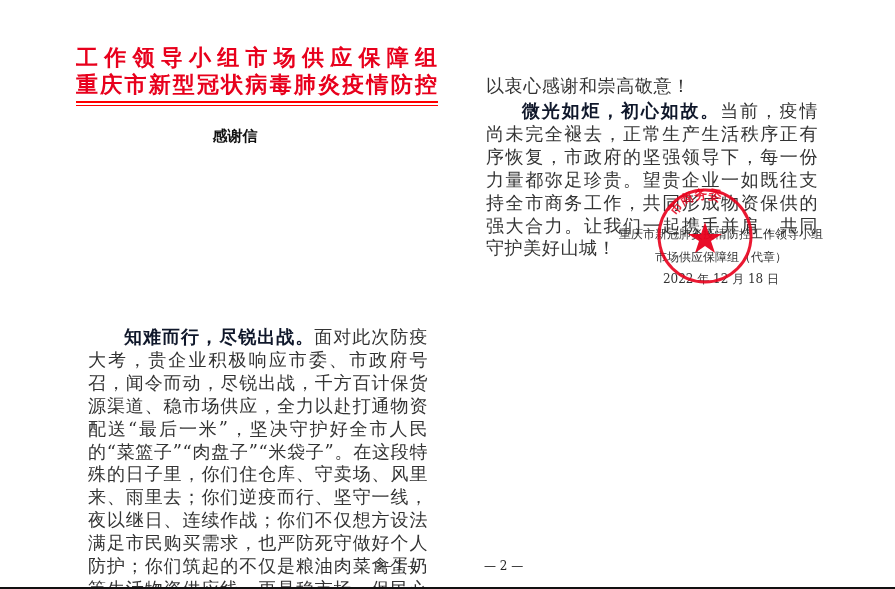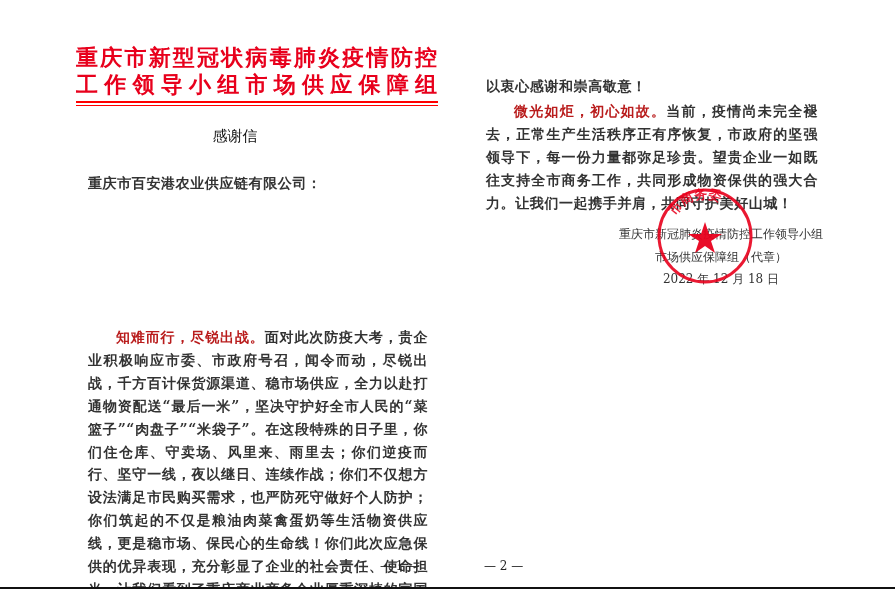--- a/index.html
+++ b/index.html
@@ -10,55 +10,53 @@
   .page { position:absolute; top:0; height:584px; }
   .page-left { left:0; width:470px; }
   .header {
     position:absolute; left:76px; top:44px; width:362px;
     color:#e8001c; font-weight:bold; font-size:22px; line-height:27px;
     text-align:justify; text-align-last:justify; letter-spacing:1px;
   }
   .header div { text-align:justify; text-align-last:justify; }
   .redline1 { position:absolute; left:76px; top:101px; width:362px; height:2px; background:#ff0000; }
   .redline2 { position:absolute; left:76px; top:105px; width:362px; height:1px; background:#ff0000; }
-  .title { position:absolute; left:0; width:470px; top:127px; text-align:center; font-size:15px; font-weight:normal; color:#111; }
+  .title { position:absolute; left:0; width:470px; top:127px; text-align:center; font-size:15px; font-weight:bold; color:#111; }
   .text {
-    position:absolute; font-size:14px; line-height:22.9px; color:#333; text-align:justify;
+    position:absolute; font-size:18px; line-height:22.9px; color:#333; text-align:justify;
     letter-spacing:0.6px;
-    font-weight:bold;
   }
   .salutation { left:88px; top:172px; width:340px; }
   .para { left:88px; width:340px; text-indent:2em; }
   .p1 { top:195px; }
   .p2 { top:326px; }
   .p3 { left:486px; top:100px; width:332px; }
   .p0 { left:486px; top:75px; width:332px; text-indent:0; }
-  b { color:#b91c1c; }
+  b { color:#0f172a; }
   .sign { position:absolute; left:596px; width:250px; text-align:center; font-size:12px; color:#333; }
   .s1 { top:226px; }
   .s2 { top:249px; }
   .s3 { top:271px; }
   .seal { position:absolute; left:655px; top:186px; width:100px; height:100px; pointer-events:none; }
   .pageno { position:absolute; top:559px; font-size:12px; color:#222; }
   .pn1 { left:380px; }
   .pn2 { left:484px; }
   .bottom-rule { position:absolute; left:0; top:587px; width:895px; height:2px; background:#111; }
 </style>
 </head>
 <body>
 
 <div class="page page-left">
   <div class="header">
+    <div>工作领导小组市场供应保障组</div>
     <div>重庆市新型冠状病毒肺炎疫情防控</div>
-    <div>工作领导小组市场供应保障组</div>
   </div>
   <div class="redline1"></div>
   <div class="redline2"></div>
   <div class="title">感谢信</div>
-  <div class="text salutation">重庆市百安港农业供应链有限公司：</div>
   <div class="text para p2"><b>知难而行，尽锐出战。</b><span>面对此次防疫大考，贵企业积极响应市委、市政府号召，闻令而动，尽锐出战，千方百计保货源渠道、稳市场供应，全力以赴打通物资配送“最后一米”，坚决守护好全市人民的“菜篮子”“肉盘子”“米袋子”。在这段特殊的日子里，你们住仓库、守卖场、风里来、雨里去；你们逆疫而行、坚守一线，夜以继日、连续作战；你们不仅想方设法满足市民购买需求，也严防死守做好个人防护；你们筑起的不仅是粮油肉菜禽蛋奶等生活物资供应线，更是稳市场、保民心的生命线！你们此次应急保供的优异表现，充分彰显了企业的社会责任、使命担当，让我们看到了重庆商业商务企业厚重深植的家国情怀、重信重义的商业精神。谨向贵企业及所有奋战在保供一线的工作者致</span></div>
   <div class="pageno pn1">— 1 —</div>
 </div>
 
 <div class="text p0">以衷心感谢和崇高敬意！</div>
 <div class="text para p3"><b>微光如炬，初心如故。</b><span>当前，疫情尚未完全褪去，正常生产生活秩序正有序恢复，市政府的坚强领导下，每一份力量都弥足珍贵。望贵企业一如既往支持全市商务工作，共同形成物资保供的强大合力。让我们一起携手并肩，共同守护美好山城！</span></div>
 
 <div class="sign s1">重庆市新冠肺炎疫情防控工作领导小组</div>
 <div class="sign s2">市场供应保障组（代章）</div>
 <div class="sign s3">2022 年 12 月 18 日</div>

